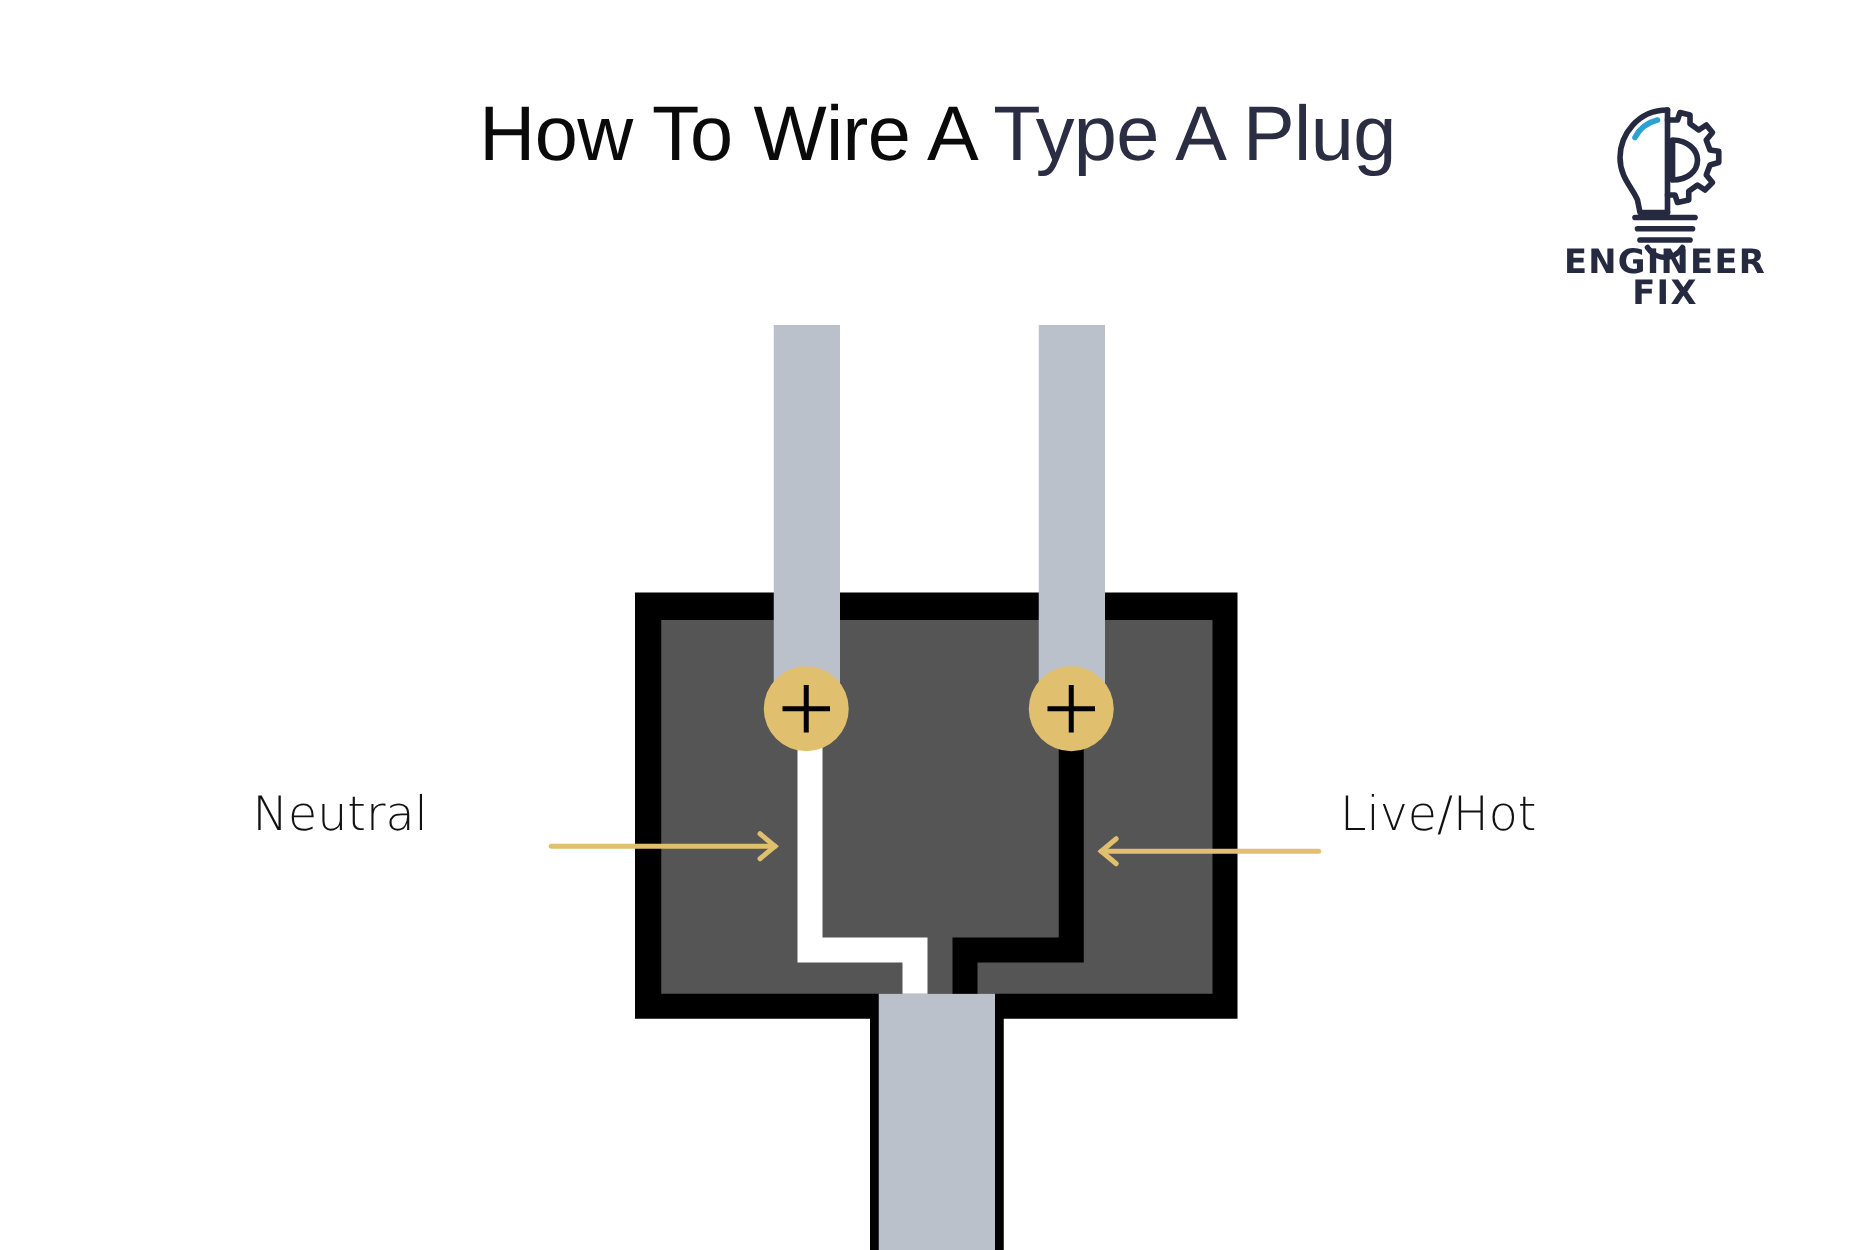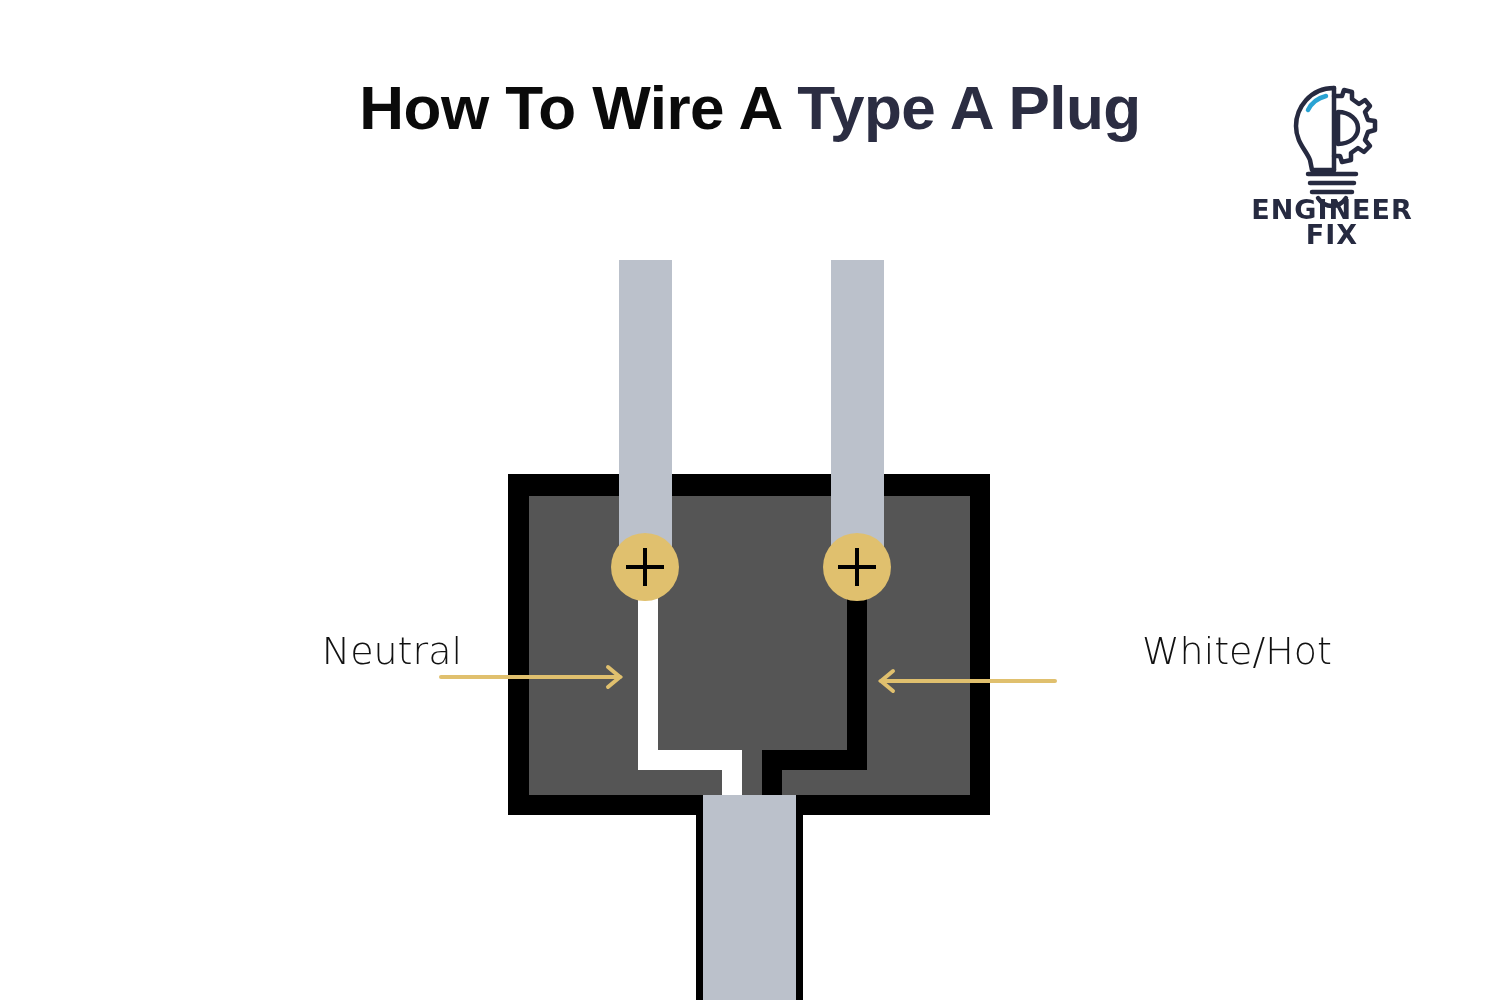--- a/index.html
+++ b/index.html
@@ -2,36 +2,36 @@
 <html><head>
 <meta charset="utf-8">
 <style>
   html, body { margin: 0; padding: 0; }
   body {
     width: 1500px; height: 1000px; background: #ffffff; position: relative; overflow: hidden;
     font-family: "Liberation Sans", sans-serif;
   }
   .title {
     position: absolute; left: 0; width: 1500px; top: 72px; text-align: center;
-    font-size: 62px; font-weight: bold; color: #0a0a0a; letter-spacing: -0.5px;
+    font-size: 62px; font-weight: normal; color: #0a0a0a; letter-spacing: -0.5px;
     font-family: "Liberation Sans", sans-serif;
   }
   .title .accent { color: #2b2d42; }
   .logo { position: absolute; left: 1238px; top: 82px; width: 200px; height: 170px; }
   .logo-text {
     position: absolute; left: 1232px; width: 200px; text-align: center;
     font-family: "DejaVu Sans", sans-serif; font-weight: bold; color: #262a40;
     font-size: 27px; letter-spacing: 1px; line-height: 30px;
   }
   .logo-text.l1 { top: 195px; }
   .logo-text.l2 { top: 220px; text-align: center; }
   svg.diagram { position: absolute; left: 0; top: 0; }
   .label {
     position: absolute; font-family: "DejaVu Sans", sans-serif; font-weight: 300;
-    font-size: 38px; color: #111111; text-align: right; line-height: 58px;
+    font-size: 38px; color: #111111; text-align: left; line-height: 58px;
     width: 260px;
   }
   .label.left { left: 202px; top: 622px; }
   .label.right { left: 1072px; top: 622px; }
 </style>
 </head>
 <body>
 
 <div class="title">
   <span>How To Wire A </span><span class="accent">Type A Plug</span>
@@ -93,14 +93,14 @@
   <g stroke="#e0c06e" stroke-width="4" stroke-linecap="round" fill="none">
     <line x1="1055" y1="681" x2="881" y2="681"></line>
     <polyline points="893,671 881,681 893,691"></polyline>
   </g>
 </svg>
 
 <div class="label left">
   <div>Neutral</div>
 </div>
 <div class="label right">
-  <div>White/Hot</div>
+  <div>Live/Hot</div>
 </div>
 
 </body></html>

